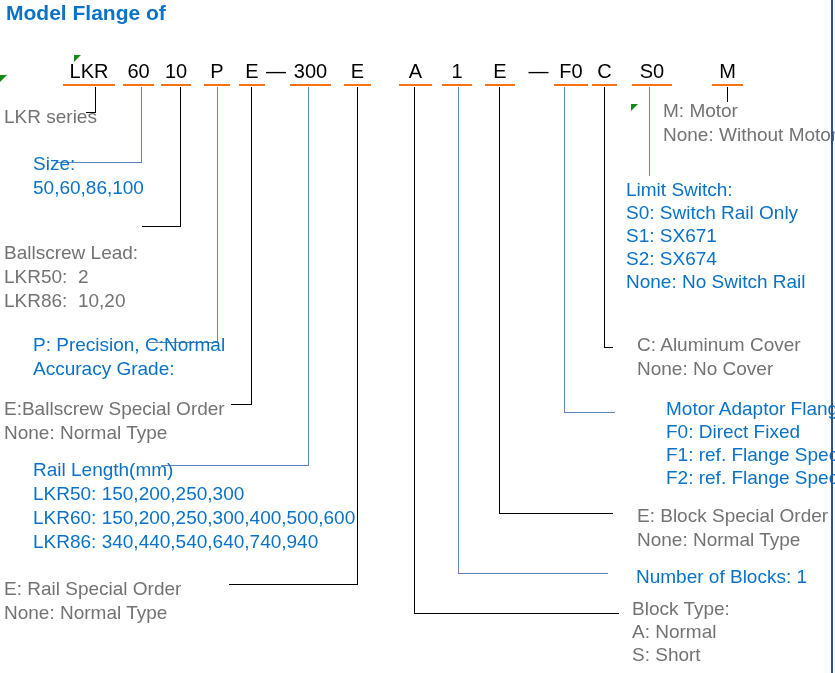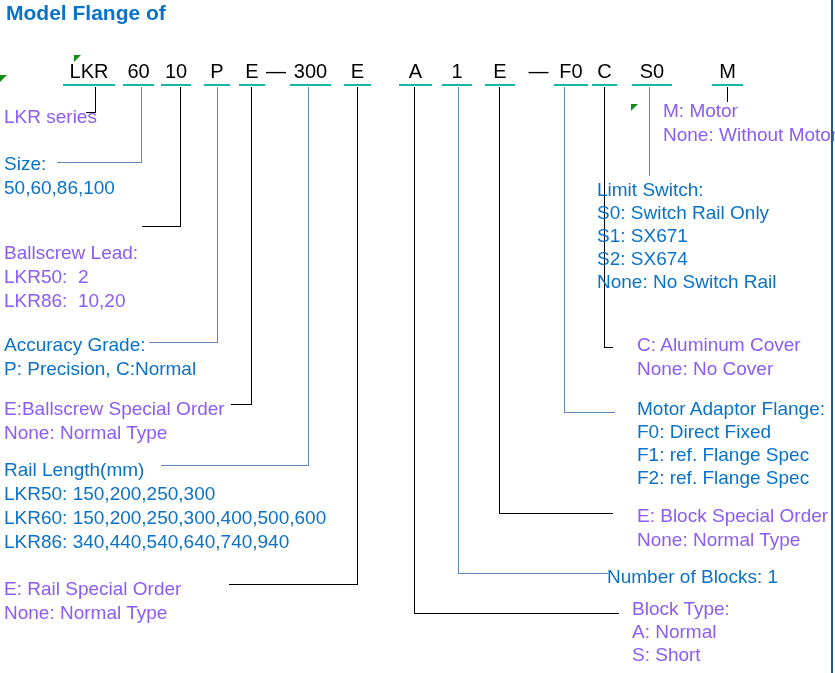--- a/index.html
+++ b/index.html
@@ -15,31 +15,31 @@
     font-family:"Liberation Sans", sans-serif;color:#000;
   }
   .title{
     position:absolute;left:6px;top:1px;font-size:21px;font-weight:bold;color:var(--accent);
     white-space:nowrap;
   }
   .code{
     position:absolute;top:61px;height:20px;line-height:20px;font-size:20px;color:#000;
     text-align:center;padding-bottom:3px;white-space:nowrap;
   }
-  .code.u{border-bottom:2px solid #14b8a6;}
+  .code.u{border-bottom:2px solid #f97316;}
   .vl{position:absolute;width:1px;}
   .hl{position:absolute;height:1px;}
   .lb{background:var(--lineblack);}
   .lu{background:var(--lineblue);}
   .note{
     position:absolute;font-size:19px;line-height:24px;white-space:pre;
   }
   .note.tight{line-height:23px;}
-  .note.blue{color:var(--accent);}
-  .note.black{color:#8b5cf6;}
+  .note.blue{color:var(--accent);margin-left:29px;}
+  .note.black{color:#737373;}
   .flag{
     position:absolute;width:7px;height:7px;background:var(--green);
     clip-path:polygon(0 0,100% 0,0 100%);
   }
   .rborder{position:absolute;top:0;left:831px;width:2px;height:673px;background:var(--border);}
 </style>
 </head>
 <body>
 
 <div id="stage">
@@ -87,21 +87,21 @@
   <div class="hl lb" style="left:229px;top:584px;width:129px;"></div>
   <div class="hl lb" style="left:414px;top:613px;width:205px;"></div>
   <div class="hl lu" style="left:458px;top:573px;width:150px;"></div>
   <div class="hl lb" style="left:499px;top:513px;width:114px;"></div>
   <div class="hl lu" style="left:564px;top:412px;width:51px;"></div>
   <div class="hl lb" style="left:604px;top:347px;width:9px;"></div>
 
   <div class="note black" style="left:4px;top:105px;"><div>LKR series</div></div>
   <div class="note blue" style="left:4px;top:152px;"><div>Size:</div><div>50,60,86,100</div></div>
   <div class="note black" style="left:4px;top:218px;margin-top:23px;"><div>Ballscrew Lead:</div><div>LKR50:  2</div><div>LKR86:  10,20</div></div>
-  <div class="note blue" style="left:4px;top:333px;"><div>Accuracy Grade:</div><div>P: Precision, C:Normal</div></div>
+  <div class="note blue" style="left:4px;top:333px;"><div>P: Precision, C:Normal</div><div>Accuracy Grade:</div></div>
   <div class="note black" style="left:4px;top:397px;"><div>E:Ballscrew Special Order</div><div>None: Normal Type</div></div>
   <div class="note blue" style="left:4px;top:458px;"><div>Rail Length(mm)</div><div>LKR50: 150,200,250,300</div><div>LKR60: 150,200,250,300,400,500,600</div><div>LKR86: 340,440,540,640,740,940</div></div>
   <div class="note black" style="left:4px;top:577px;"><div>E: Rail Special Order</div><div>None: Normal Type</div></div>
 
   <div class="note black" style="left:663px;top:99px;"><div>M: Motor</div><div>None: Without Motor</div></div>
   <div class="note blue tight" style="left:597px;top:178px;"><div>Limit Switch:</div><div>S0: Switch Rail Only</div><div>S1: SX671</div><div>S2: SX674</div><div>None: No Switch Rail</div></div>
   <div class="note black" style="left:637px;top:333px;"><div>C: Aluminum Cover</div><div>None: No Cover</div></div>
   <div class="note blue tight" style="left:637px;top:397px;"><div>Motor Adaptor Flange:</div><div>F0: Direct Fixed</div><div>F1: ref. Flange Spec</div><div>F2: ref. Flange Spec</div></div>
   <div class="note black" style="left:637px;top:504px;"><div>E: Block Special Order</div><div>None: Normal Type</div></div>
   <div class="note blue" style="left:607px;top:565px;"><div>Number of Blocks: 1</div></div>

